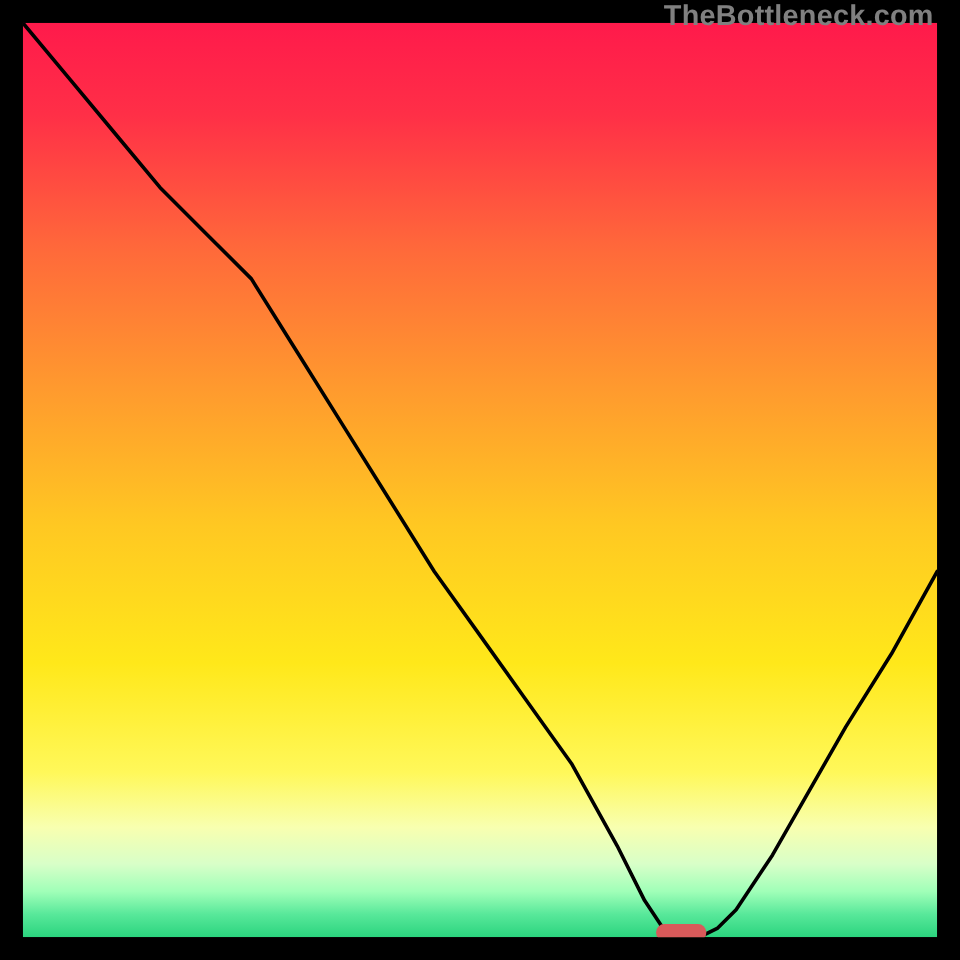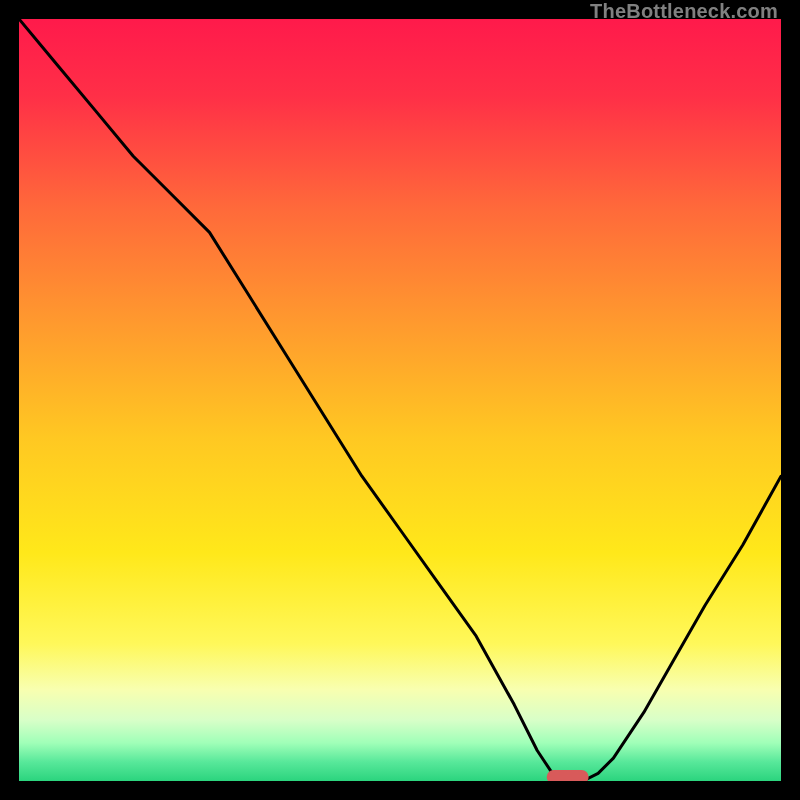--- a/index.html
+++ b/index.html
@@ -16,21 +16,21 @@
     top: 19px;
     width: 762px;
     height: 762px;
     background: #000;
   }
   .watermark {
     position: absolute;
     top: 0px;
     right: 22px;
     font-family: Arial, Helvetica, sans-serif;
-    font-size: 20px;
+    font-size: 24px;
     font-weight: 600;
     color: #808080;
     letter-spacing: 0.2px;
   }
   svg {
     display: block;
   }
 </style>
 </head>
 <body>

